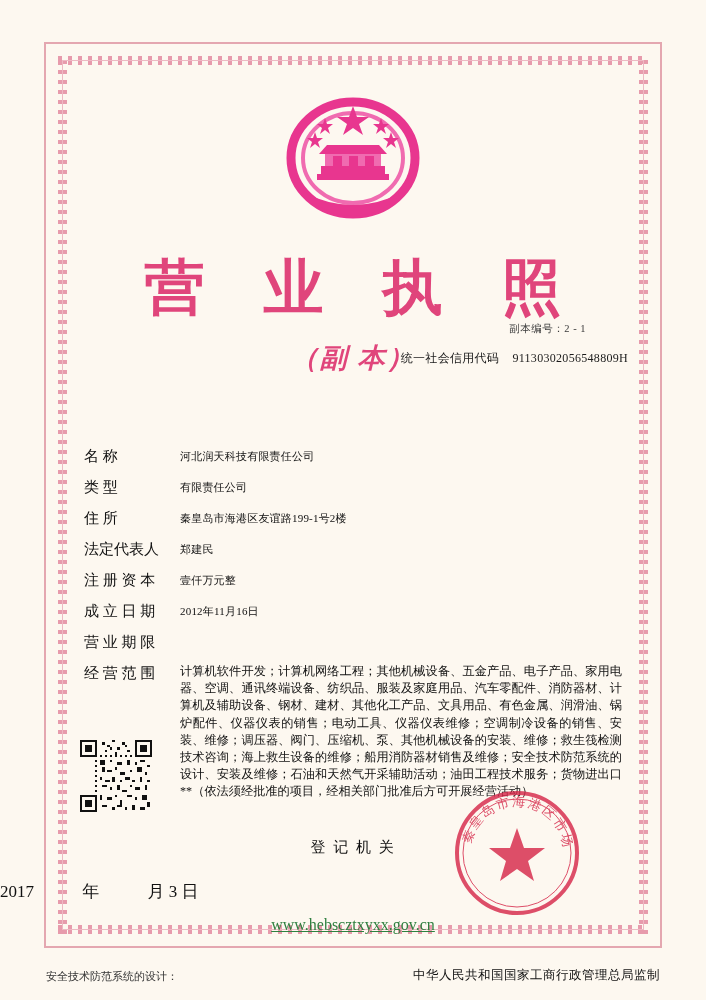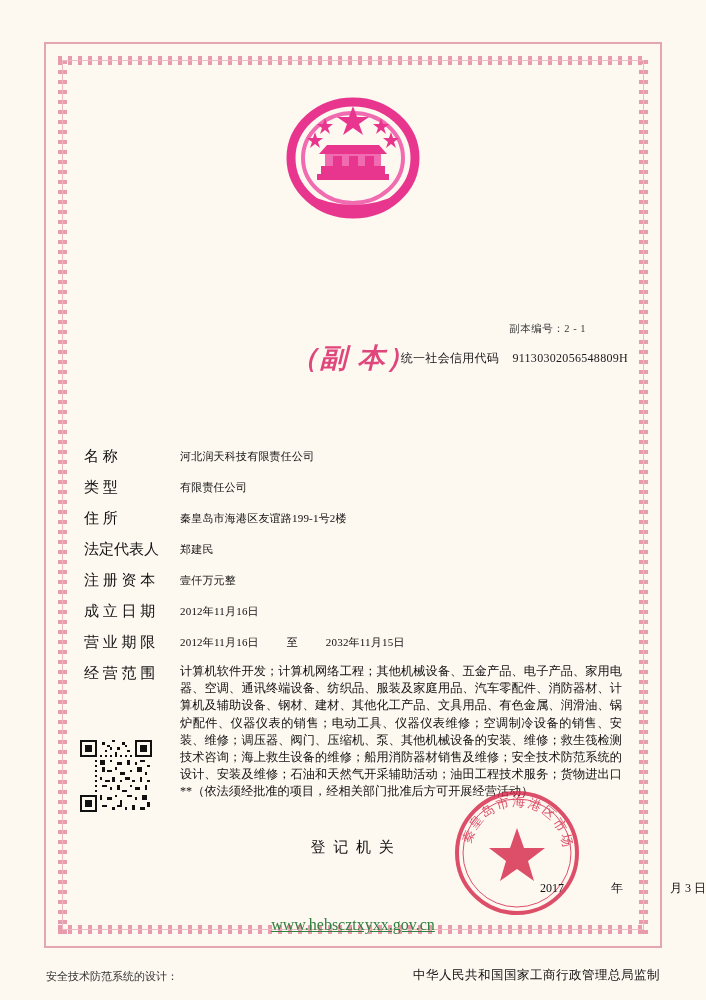--- a/index.html
+++ b/index.html
@@ -181,22 +181,22 @@
     width: 130px;
     height: 130px;
     opacity: .82;
   }
 
   
   .date-line {
     position: absolute;
     left: 0; right: 0;
     top: 880px;
-    text-align: right;
-    font-size: 12px;
+    text-align: left;
+    font-size: 17px;
     color: #111;
   }
   .date-line .yr { margin-right: 44px; }
   .date-line .mo { margin-right: 44px; }
 
   
   .bottom-url {
     position: absolute;
     left: 0; right: 0;
     bottom: 66px;
@@ -252,20 +252,21 @@
 
         <polygon points="80,14 84,25 96,25 86,32 90,43 80,36 70,43 74,32 64,25 76,25"></polygon>
         <polygon points="108,26 110,32 116,32 111,36 113,42 108,38 103,42 105,36 100,32 106,32"></polygon>
         <polygon points="118,40 120,46 126,46 121,50 123,56 118,52 113,56 115,50 110,46 116,46"></polygon>
         <polygon points="52,26 54,32 60,32 55,36 57,42 52,38 47,42 49,36 44,32 50,32"></polygon>
         <polygon points="42,40 44,46 50,46 45,50 47,56 42,52 37,56 39,50 34,46 40,46"></polygon>
       </g>
     </svg>
   </div>
 
+  <div class="title">营 业 执 照</div>
   <div class="subtitle">（副 本）</div>
 
   <div class="copy-no">副本编号：2 - 1</div>
   <div class="credit-code">
     <span>统一社会信用代码</span>
     &nbsp;&nbsp;
     <span>91130302056548809H</span>
   </div>
 
   <div class="fields">
@@ -295,27 +296,20 @@
       <div class="field-value">壹仟万元整</div>
     </div>
 
     <div class="field-row">
       <div class="field-label">成 立 日 期</div>
       <div class="field-value">2012年11月16日</div>
     </div>
 
     <div class="field-row date-row">
       <div class="field-label">营 业 期 限</div>
-      <div class="field-value">
-        <span>2012年11月16日</span>
-        <span class="gap"></span>
-        <span>至</span>
-        <span class="gap"></span>
-        <span>2032年11月15日</span>
-      </div>
     </div>
 
     <div class="field-row">
       <div class="field-label">经 营 范 围</div>
       <div class="field-value small">计算机软件开发；计算机网络工程；其他机械设备、五金产品、电子产品、家用电器、空调、通讯终端设备、纺织品、服装及家庭用品、汽车零配件、消防器材、计算机及辅助设备、钢材、建材、其他化工产品、文具用品、有色金属、润滑油、锅炉配件、仪器仪表的销售；电动工具、仪器仪表维修；空调制冷设备的销售、安装、维修；调压器、阀门、压缩机、泵、其他机械设备的安装、维修；救生筏检测技术咨询；海上救生设备的维修；船用消防器材销售及维修；安全技术防范系统的设计、安装及维修；石油和天然气开采辅助活动；油田工程技术服务；货物进出口**（依法须经批准的项目，经相关部门批准后方可开展经营活动）</div>
     </div>
 
   </div>
 
   <div class="qr">

